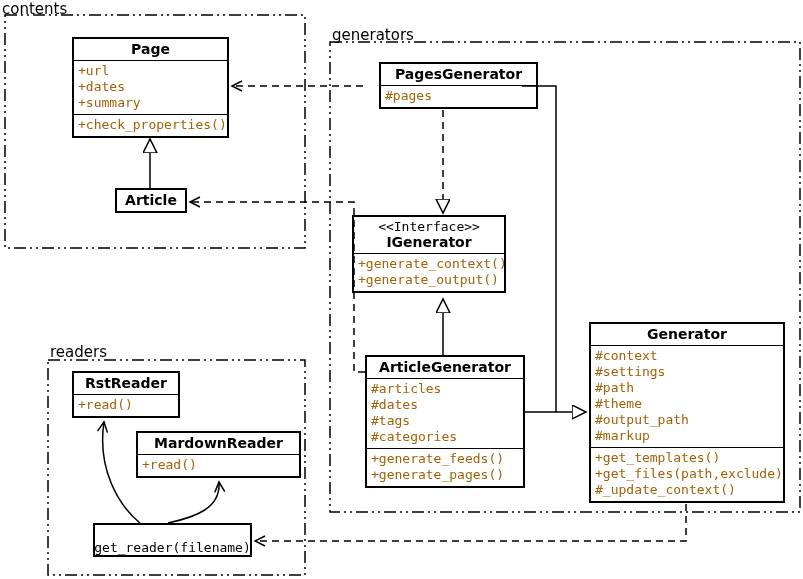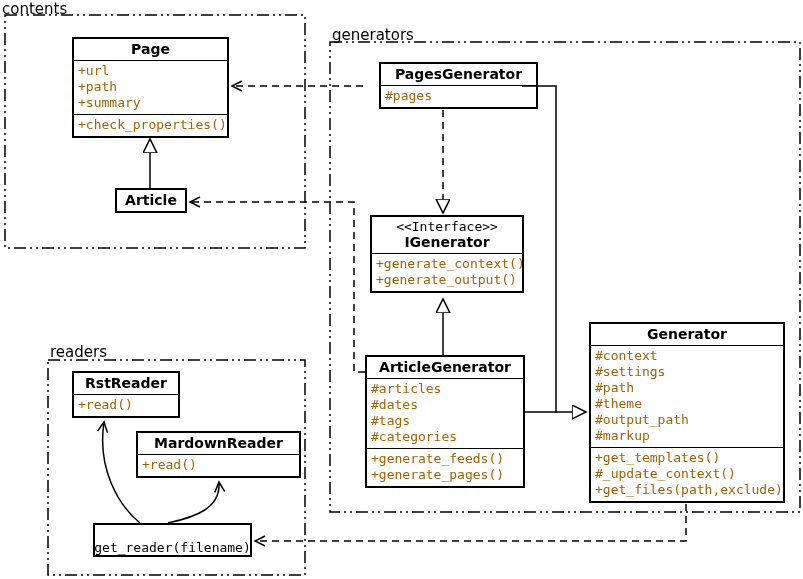--- a/index.html
+++ b/index.html
@@ -27,40 +27,40 @@
 <div class="canvas">
 
   <div class="pkg-label" style="left:2px;top:0px;">contents</div>
   <div class="pkg-label" style="left:332px;top:26px;">generators</div>
   <div class="pkg-label" style="left:50px;top:343px;">readers</div>
 
   <div class="uml-class" style="left:72px;top:37px;width:157px;">
     <div class="uml-title" style="border-top:none;">Page</div>
     <div class="uml-sec">
       <div class="uml-line">+url</div>
-      <div class="uml-line">+path</div>
+      <div class="uml-line">+dates</div>
       <div class="uml-line">+summary</div>
     </div>
     <div class="uml-sec">
       <div class="uml-line">+check_properties()</div>
     </div>
   </div>
 
   <div class="uml-class" style="left:115px;top:188px;width:72px;">
     <div class="uml-title">Article</div>
   </div>
 
   <div class="uml-class" style="left:363px;top:62px;width:159px;margin-left:16px;">
     <div class="uml-title">PagesGenerator</div>
     <div class="uml-sec">
       <div class="uml-line">#pages</div>
     </div>
   </div>
 
-  <div class="uml-class" style="left:370px;top:215px;width:154px;">
+  <div class="uml-class" style="left:352px;top:215px;width:154px;">
     <div class="uml-title">
       <div class="stereo">&lt;&lt;Interface&gt;&gt;</div>
       <div>IGenerator</div>
     </div>
     <div class="uml-sec">
       <div class="uml-line">+generate_context()</div>
       <div class="uml-line">+generate_output()</div>
     </div>
   </div>
 
@@ -83,22 +83,22 @@
     <div class="uml-sec">
       <div class="uml-line">#context</div>
       <div class="uml-line">#settings</div>
       <div class="uml-line">#path</div>
       <div class="uml-line">#theme</div>
       <div class="uml-line">#output_path</div>
       <div class="uml-line">#markup</div>
     </div>
     <div class="uml-sec">
       <div class="uml-line">+get_templates()</div>
+      <div class="uml-line">+get_files(path,exclude)</div>
       <div class="uml-line">#_update_context()</div>
-      <div class="uml-line">+get_files(path,exclude)</div>
     </div>
   </div>
 
   <div class="uml-class" style="left:72px;top:371px;width:108px;">
     <div class="uml-title">RstReader</div>
     <div class="uml-sec">
       <div class="uml-line">+read()</div>
     </div>
   </div>
 

